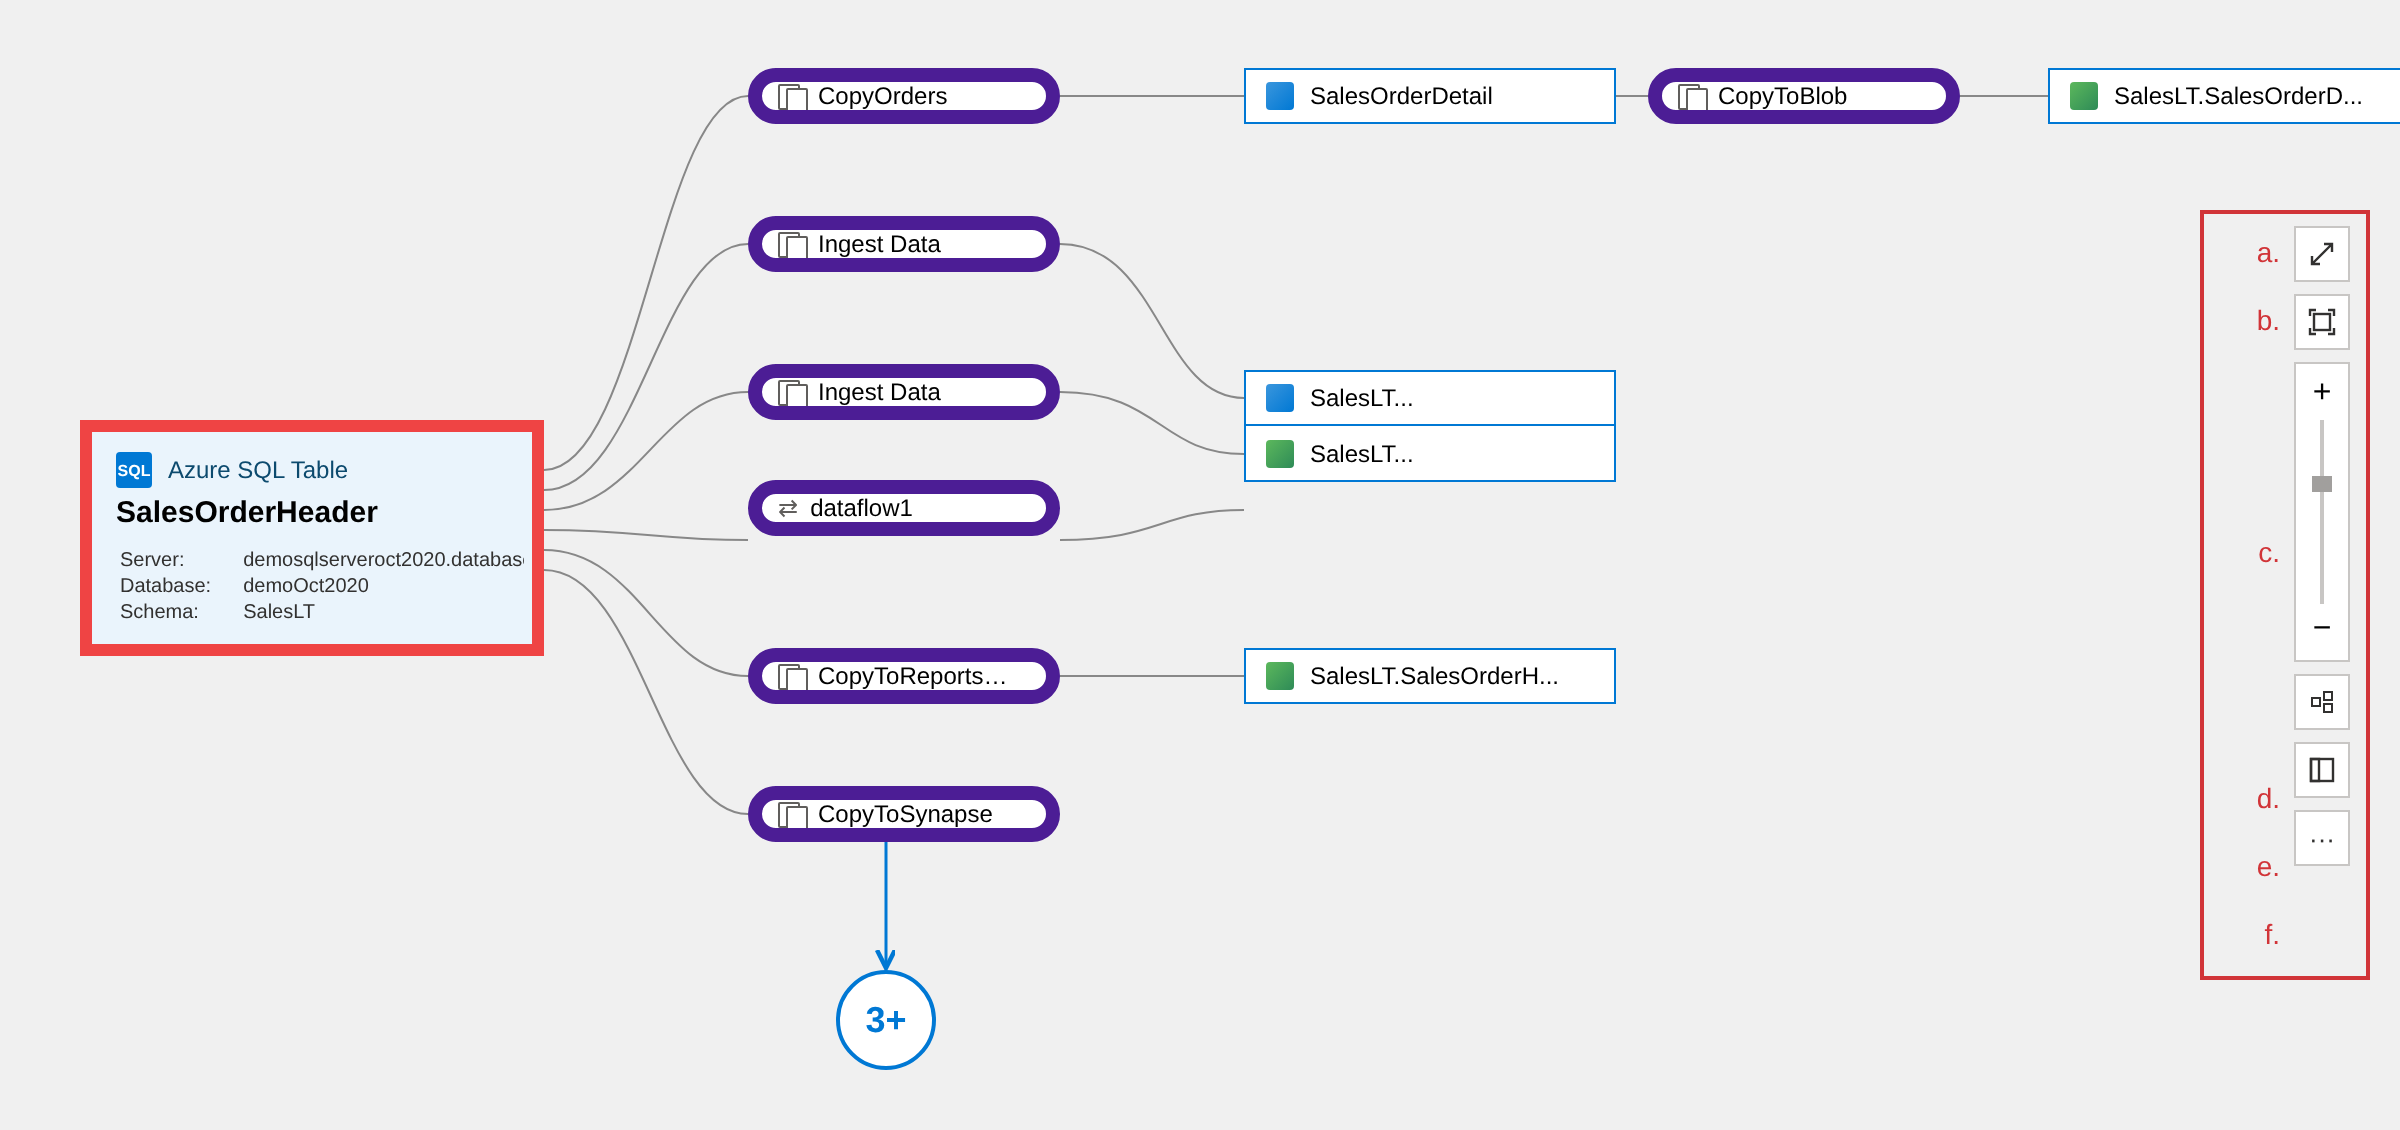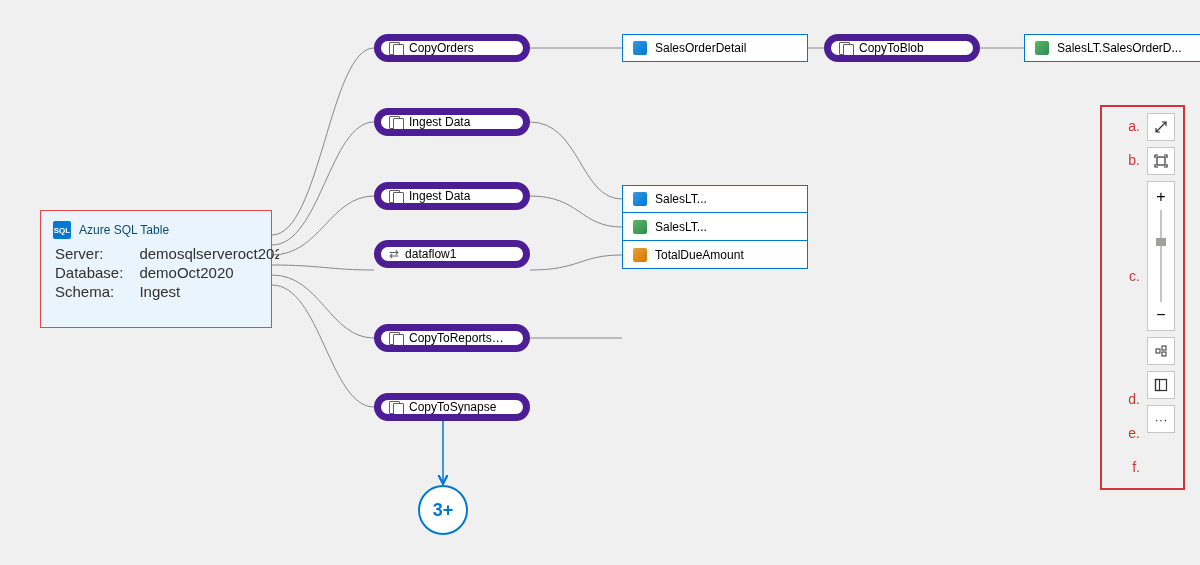--- a/index.html
+++ b/index.html
@@ -23,41 +23,41 @@
     pointer-events: none;
   }
   
   .source-card {
     position: absolute;
     left: 40px;
     top: 210px;
     width: 232px;
     height: 118px;
     background: #eaf4fc;
-    border: 1px solid #ef4444;
+    border: 6px solid #ef4444;
     padding: 10px 12px;
     font-size: 12px;
   }
   .source-card .hdr {
     display: flex;
     align-items: center;
     gap: 8px;
     margin-bottom: 4px;
   }
   .source-card .subtitle {
     color: #0c4a6e;
     font-size: 12px;
   }
   .source-card .title {
     font-weight: 700;
     font-size: 15px;
     margin-bottom: 8px;
   }
   .source-card table {
-    font-size: 15px;
+    font-size: 10px;
     color: #323130;
   }
   .source-card td:first-child {
     padding-right: 14px;
     color: #323130;
   }
   .icon-sql {
     width: 18px; height: 18px;
     background: #0078d4;
     border-radius: 2px;
@@ -258,33 +258,34 @@
     <path d="M530,338 L622,338" stroke="#888" fill="none" stroke-width="1"></path>
 
     <path d="M443,421 C443,450 443,470 443,484" stroke="#0078d4" fill="none" stroke-width="1.5" marker-end="url(#arrow)"></path>
   </svg>
 
   <div class="source-card">
     <div class="hdr">
       <div class="icon-sql">SQL</div>
       <span class="subtitle">Azure SQL Table</span>
     </div>
+    <div class="title">SalesOrderHeader</div>
     <table>
       <tbody>
           <tr>
         <td>Server:</td>
         <td style="max-width:140px;overflow:hidden;white-space:nowrap;">demosqlserveroct2020.database.win</td>
       </tr>
       <tr>
         <td>Database:</td>
         <td>demoOct2020</td>
       </tr>
       <tr>
         <td>Schema:</td>
-        <td>Ingest</td>
+        <td>SalesLT</td>
       </tr>
     </tbody>
       </table>
   </div>
 
   <div class="pill" style="left:374px; top:34px;">
     <span class="pipe-icon"></span>
     <span class="lbl">CopyOrders</span>
   </div>
   <div class="pill" style="left:374px; top:108px;">
@@ -315,26 +316,26 @@
 
   <div class="stack" style="left:622px; top:185px;">
     <div class="rect">
       <span class="ds-icon"></span>
       <span class="lbl">SalesLT...</span>
     </div>
     <div class="rect">
       <span class="ds-icon green"></span>
       <span class="lbl">SalesLT...</span>
     </div>
-    <div class="rect">
-      <span class="ds-icon orange"></span>
-      <span class="lbl">TotalDueAmount</span>
-    </div>
-  </div>
-
+  </div>
+
+  <div class="rect" style="left:622px; top:324px;">
+    <span class="ds-icon green"></span>
+    <span class="lbl">SalesLT.SalesOrderH...</span>
+  </div>
 
   <div class="pill" style="left:824px; top:34px;">
     <span class="pipe-icon"></span>
     <span class="lbl">CopyToBlob</span>
   </div>
 
   <div class="rect" style="left:1024px; top:34px;">
     <span class="ds-icon green"></span>
     <span class="lbl">SalesLT.SalesOrderD...</span>
   </div>

